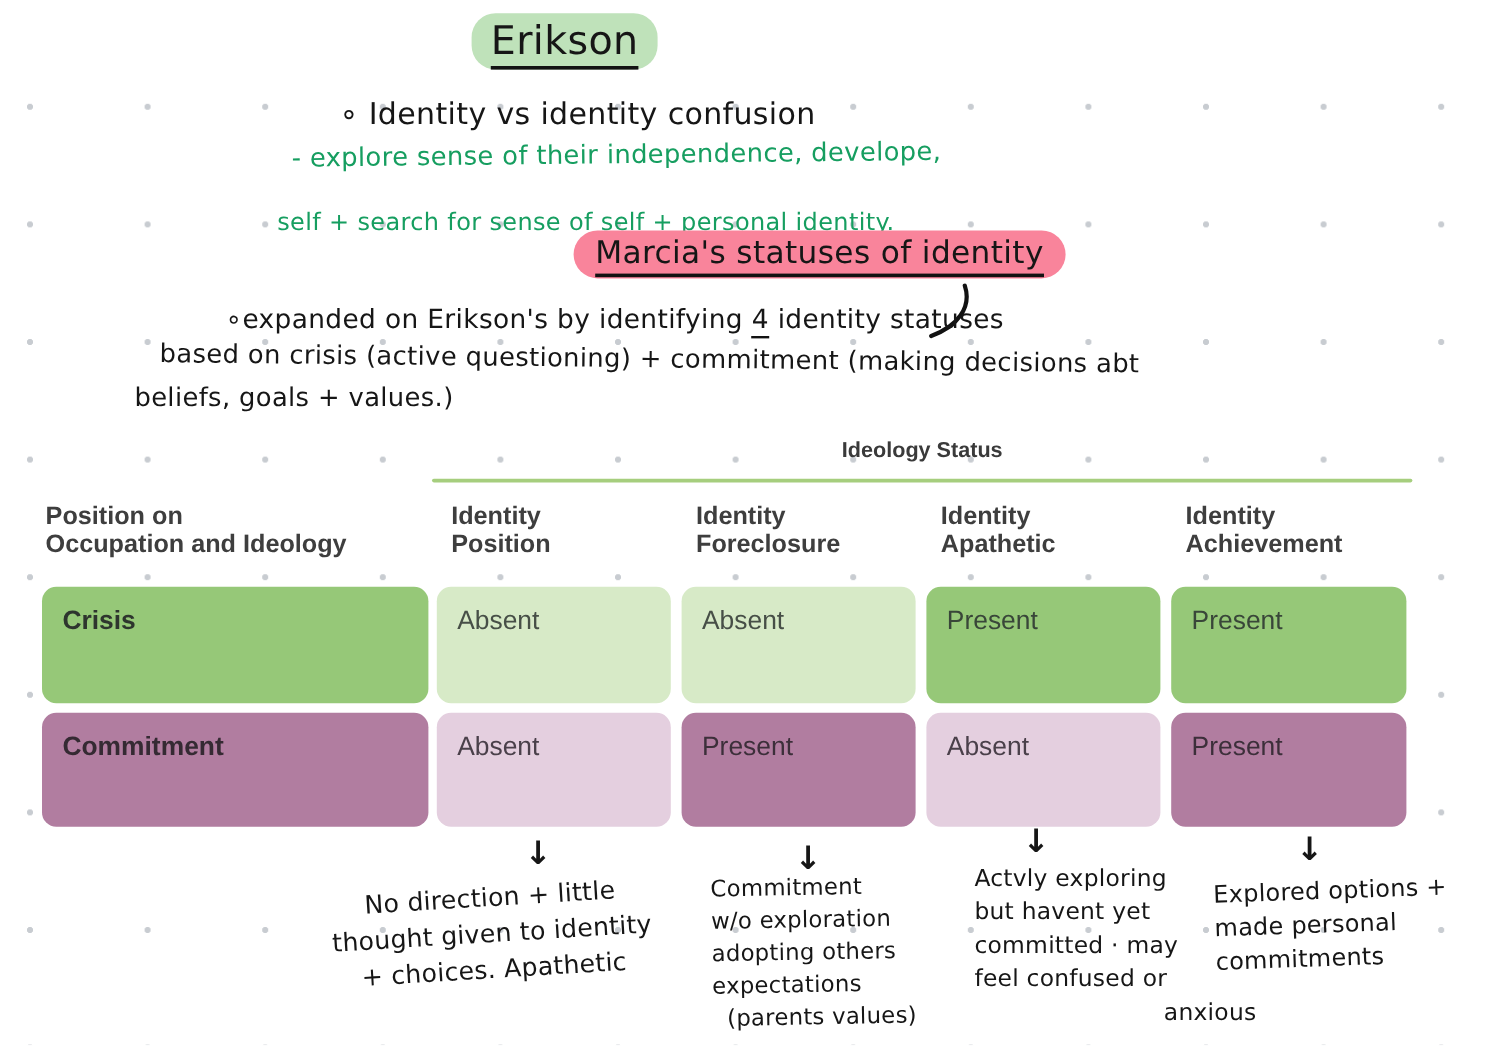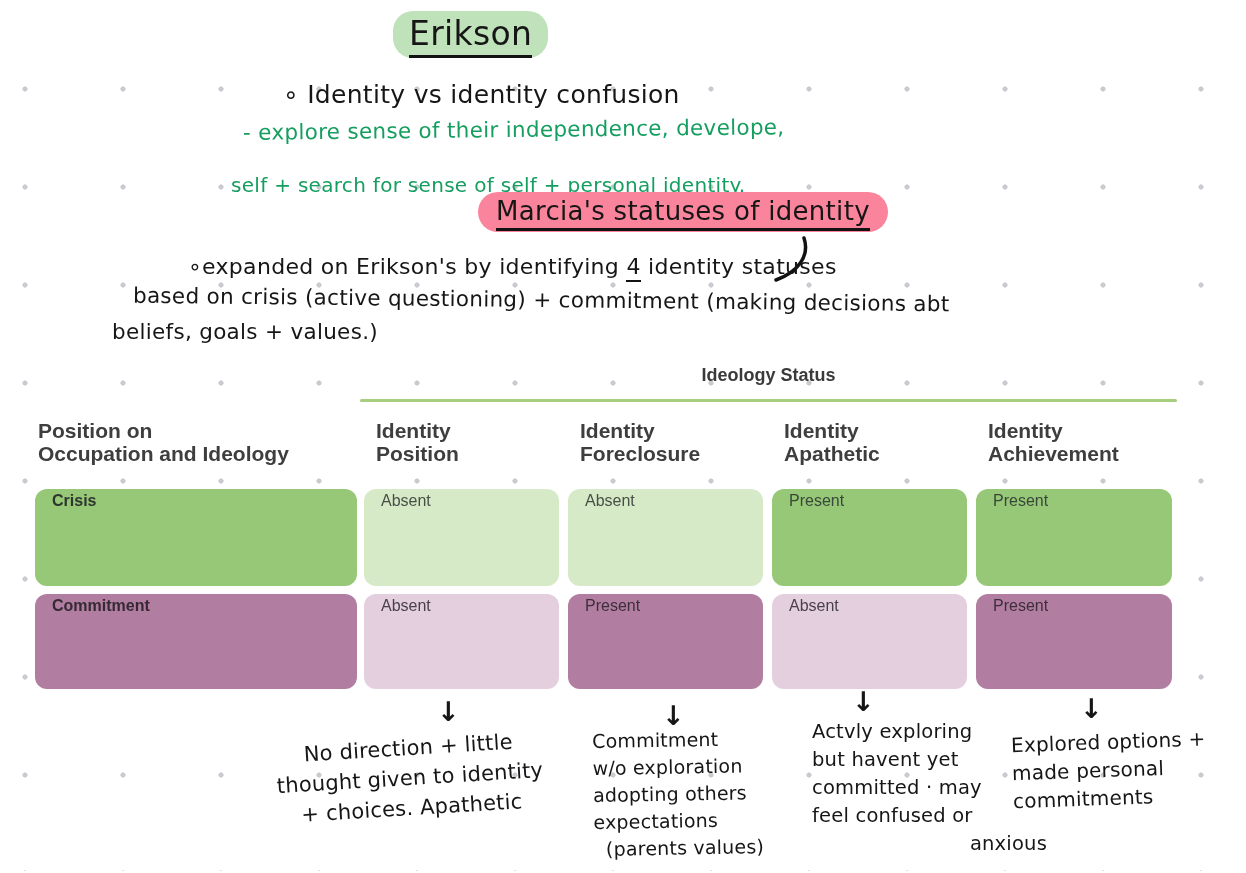--- a/index.html
+++ b/index.html
@@ -15,21 +15,21 @@
   .hw-green{color:#169e60;}
   .pill-green{background:#bfe2ba;border-radius:20px;padding:3px 16px 5px;}
   .pill-pink{background:#f9849b;border-radius:22px;padding:4px 18px 6px;}
   .under{border-bottom:3px solid #121212;padding-bottom:2px;}
   .under4{border-bottom:2px solid #121212;padding-bottom:1px;}
   
   .print{font-family:"Liberation Sans",sans-serif;color:#3e3e3e;}
   .group-hd{font-weight:bold;font-size:18px;text-align:center;color:#3a3a3a;}
   .divider{background:#a6ce7e;height:3px;border-radius:2px;}
   .col-hd{font-weight:bold;font-size:21px;line-height:23px;color:#3e3e3e;}
-  .cell{border-radius:12px;padding:3px 17px;box-sizing:border-box;font-size:16px;}
+  .cell{border-radius:12px;padding:15px 17px;box-sizing:border-box;font-size:22px;}
   .cell .lbl{font-weight:bold;color:#2e352e;}
   .g-strong{background:#96c878;color:#394639;}
   .g-light{background:#d7eac7;color:#474f47;}
   .m-strong{background:#b17da0;color:#3c2f3a;}
   .m-light{background:#e4cfdf;color:#4a404a;}
   .m-strong .lbl, .m-row .lbl{color:#352a33;}
   
   .arrow{font-size:27px;font-weight:bold;color:#161616;}
   .ann{color:#161616;letter-spacing:0.2px;}
   .ann .ln{white-space:nowrap;}

